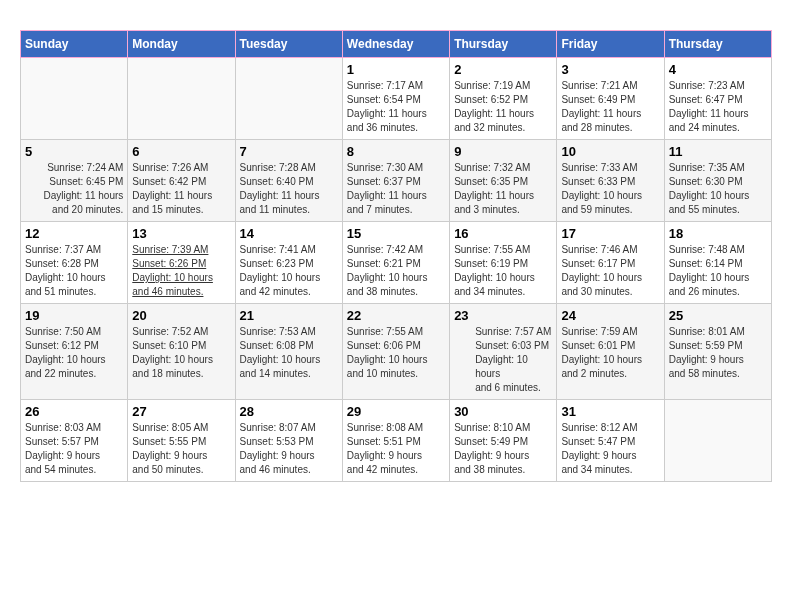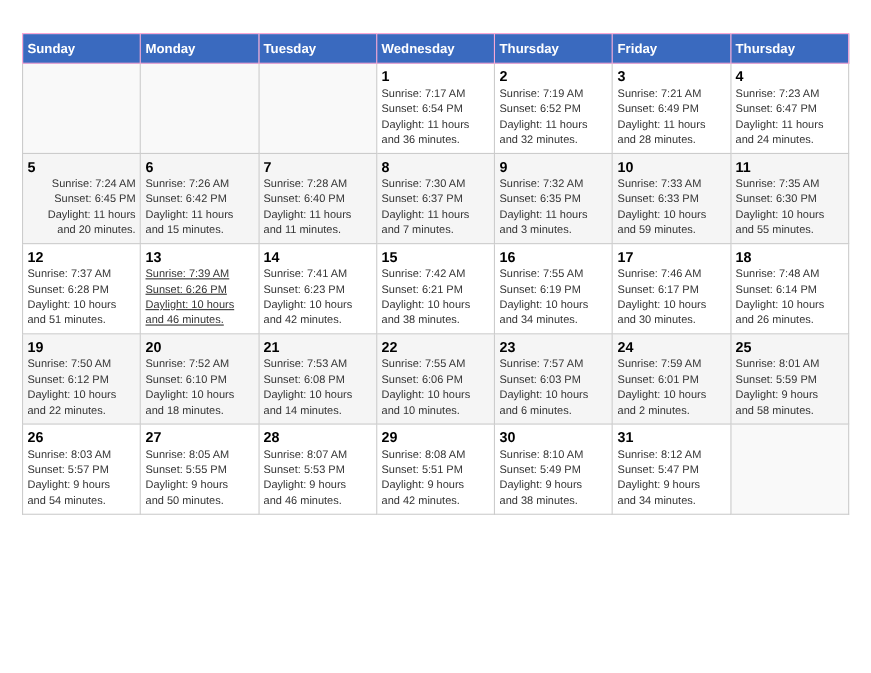--- a/index.html
+++ b/index.html
@@ -266,21 +266,21 @@
         </td>
         <td>
           <span class="day-number">22</span>
           <div class="day-info" style="white-space: pre-line;">Sunrise: 7:55 AM
 Sunset: 6:06 PM
 Daylight: 10 hours
 and 10 minutes.</div>
         </td>
         <td>
           <span class="day-number">23</span>
-          <div class="day-info" style="white-space: pre-line;">Sunrise: 7:57 AM
+          <div class="day-info" style="white-space: pre-line; margin-left: 21px;">Sunrise: 7:57 AM
 Sunset: 6:03 PM
 Daylight: 10 hours
 and 6 minutes.</div>
         </td>
         <td>
           <span class="day-number">24</span>
           <div class="day-info" style="white-space: pre-line;">Sunrise: 7:59 AM
 Sunset: 6:01 PM
 Daylight: 10 hours
 and 2 minutes.</div>

